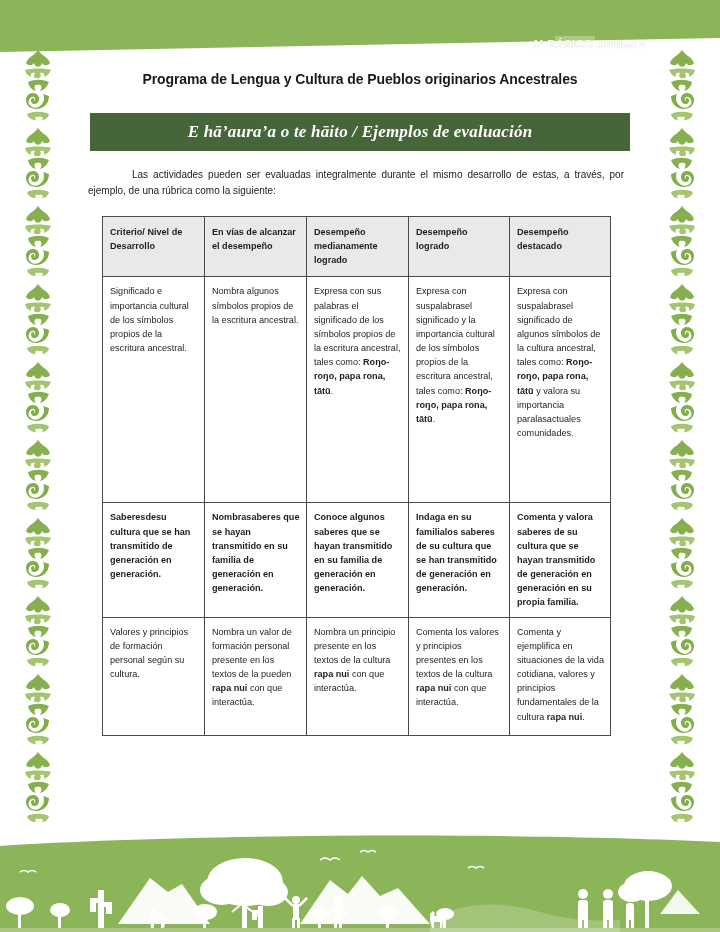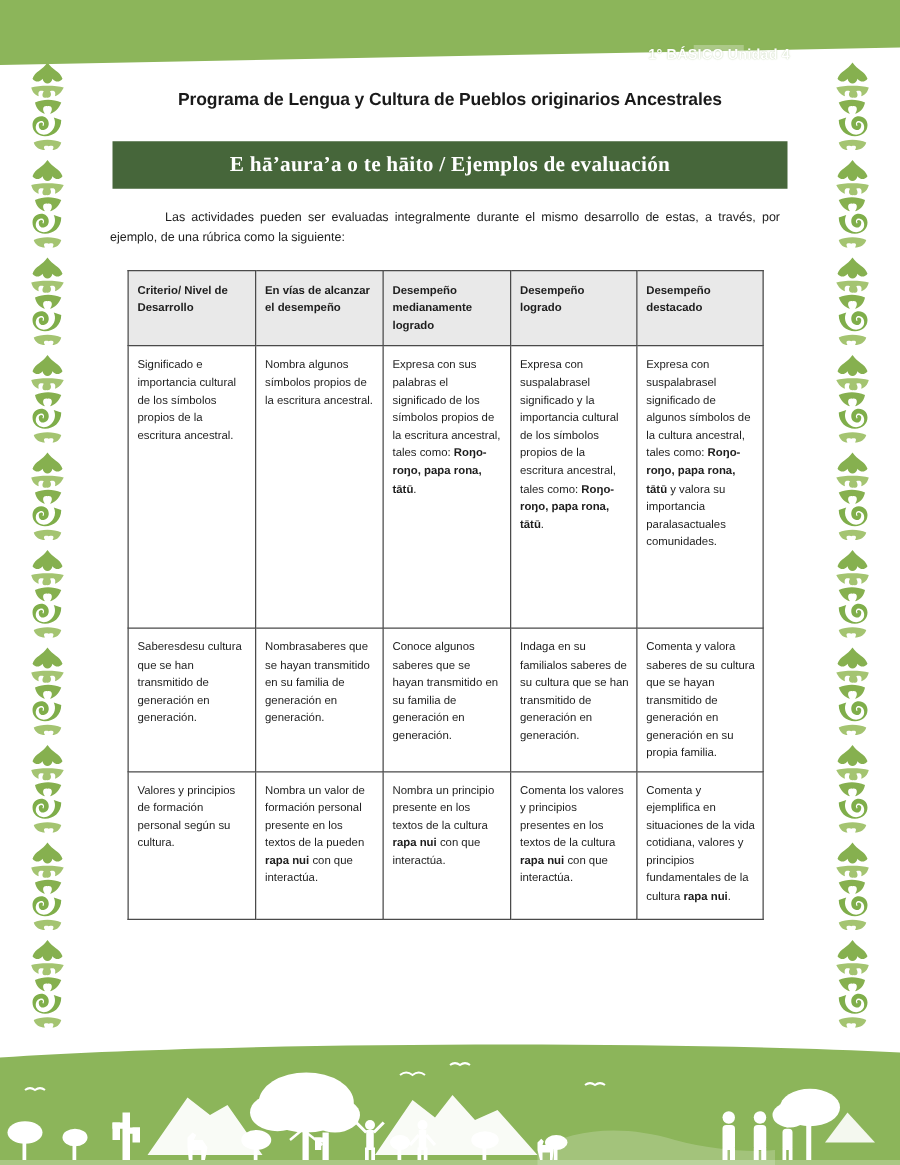--- a/index.html
+++ b/index.html
@@ -20,21 +20,21 @@
     width: 720px;
     height: 56px;
     overflow: hidden;
     z-index: 2;
   }
   .top-band svg { display: block; }
 
   .unit-badge {
     position: absolute;
     top: 38px;
-    right: 88px;
+    right: 74px;
     font-size: 11.5px;
     font-weight: 600;
     color: #ffffff;
     letter-spacing: 0.15px;
     z-index: 5;
     white-space: nowrap;
     text-shadow: 0 0 1px rgba(120,160,80,0.6);
   }
 
   
@@ -86,20 +86,21 @@
     height: 38px;
     background: #46663a;
     display: flex;
     align-items: center;
     justify-content: center;
   }
   .banner-text {
     font-family: "Liberation Serif", serif;
     font-size: 17px;
     font-weight: bold;
+    font-style: italic;
     color: #ffffff;
     letter-spacing: 0.2px;
   }
 
   .intro {
     margin-top: 16px;
     width: 536px;
     font-size: 10px;
     color: #222222;
     line-height: 1.66;
@@ -133,21 +134,21 @@
   }
   .rubric tbody td b { font-weight: bold; }
 
   .col1 { width: 102px; }
   .col2 { width: 102px; }
   .col3 { width: 102px; }
   .col4 { width: 101px; }
   .col5 { width: 101px; }
 
   .r1 td { height: 226px; }
-  .r2 td { height: 112px; }
+  .r2 td { height: 112px; font-weight: bold; }
   .r3 td { height: 118px; }
 </style>
 </head>
 <body>
 
 <div class="top-band">
   <svg width="720" height="56" viewBox="0 0 720 56">
     <path d="M0,0 L720,0 L720,38 L0,52 Z" fill="#8cb55a"></path>
     <path d="M555,36 L595,36 L595,56 L555,56 Z" fill="#ffffff" opacity="0.28"></path>
   </svg>

